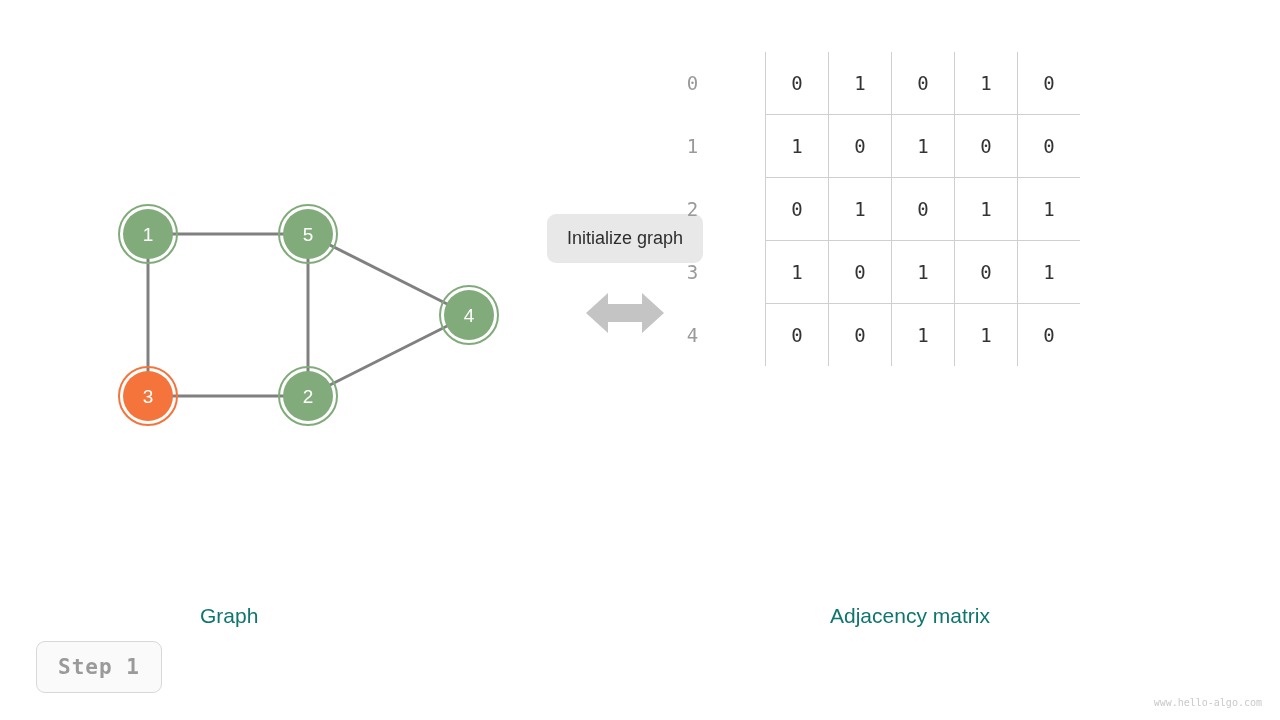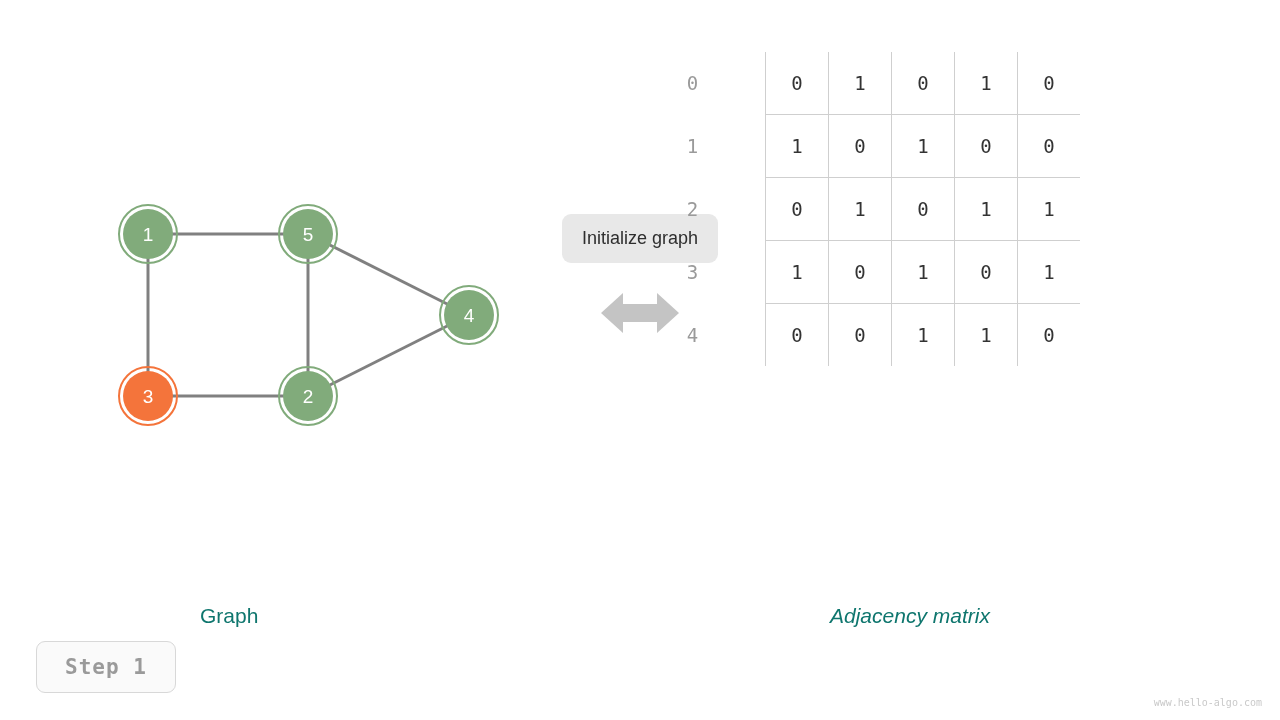--- a/index.html
+++ b/index.html
@@ -30,21 +30,21 @@
   .graph-node-label {
     font-family: "Liberation Sans", sans-serif;
     font-size: 19px;
     font-weight: 400;
     fill: #ffffff;
   }
 
   
   #transform-block {
     position: absolute;
-    left: 544px;
+    left: 529px;
     top: 214px;
     width: 192px;
     text-align: center;
   }
   #op-chip {
     display: inline-block;
     background: #e8e8e8;
     color: #2e2e2e;
     font-size: 18px;
     line-height: 1;
@@ -141,28 +141,28 @@
   .vchip.orange { background: #f4743b; border-color: #f4743b; }
 
   
   .caption {
     position: absolute;
     font-size: 21px;
     color: #0f766e;
     text-align: left;
   }
   #caption-graph  { left: 200px; top: 604px; width: 220px; }
-  #caption-matrix { left: 830px; top: 604px; width: 220px; font-style: italic; }
+  #caption-matrix { left: 830px; top: 604px; width: 220px; }
 
   
   #step-badge {
     position: absolute;
     left: 36px;
     top: 641px;
-    padding: 13px 28px;
+    padding: 13px 21px;
     border: 1px solid #d8d8d8;
     border-radius: 9px;
     background: #fafafa;
     font-family: "DejaVu Sans Mono", monospace;
     font-size: 21px;
     font-weight: bold;
     color: #9a9a9a;
     letter-spacing: 1px;
     white-space: nowrap;
   }

